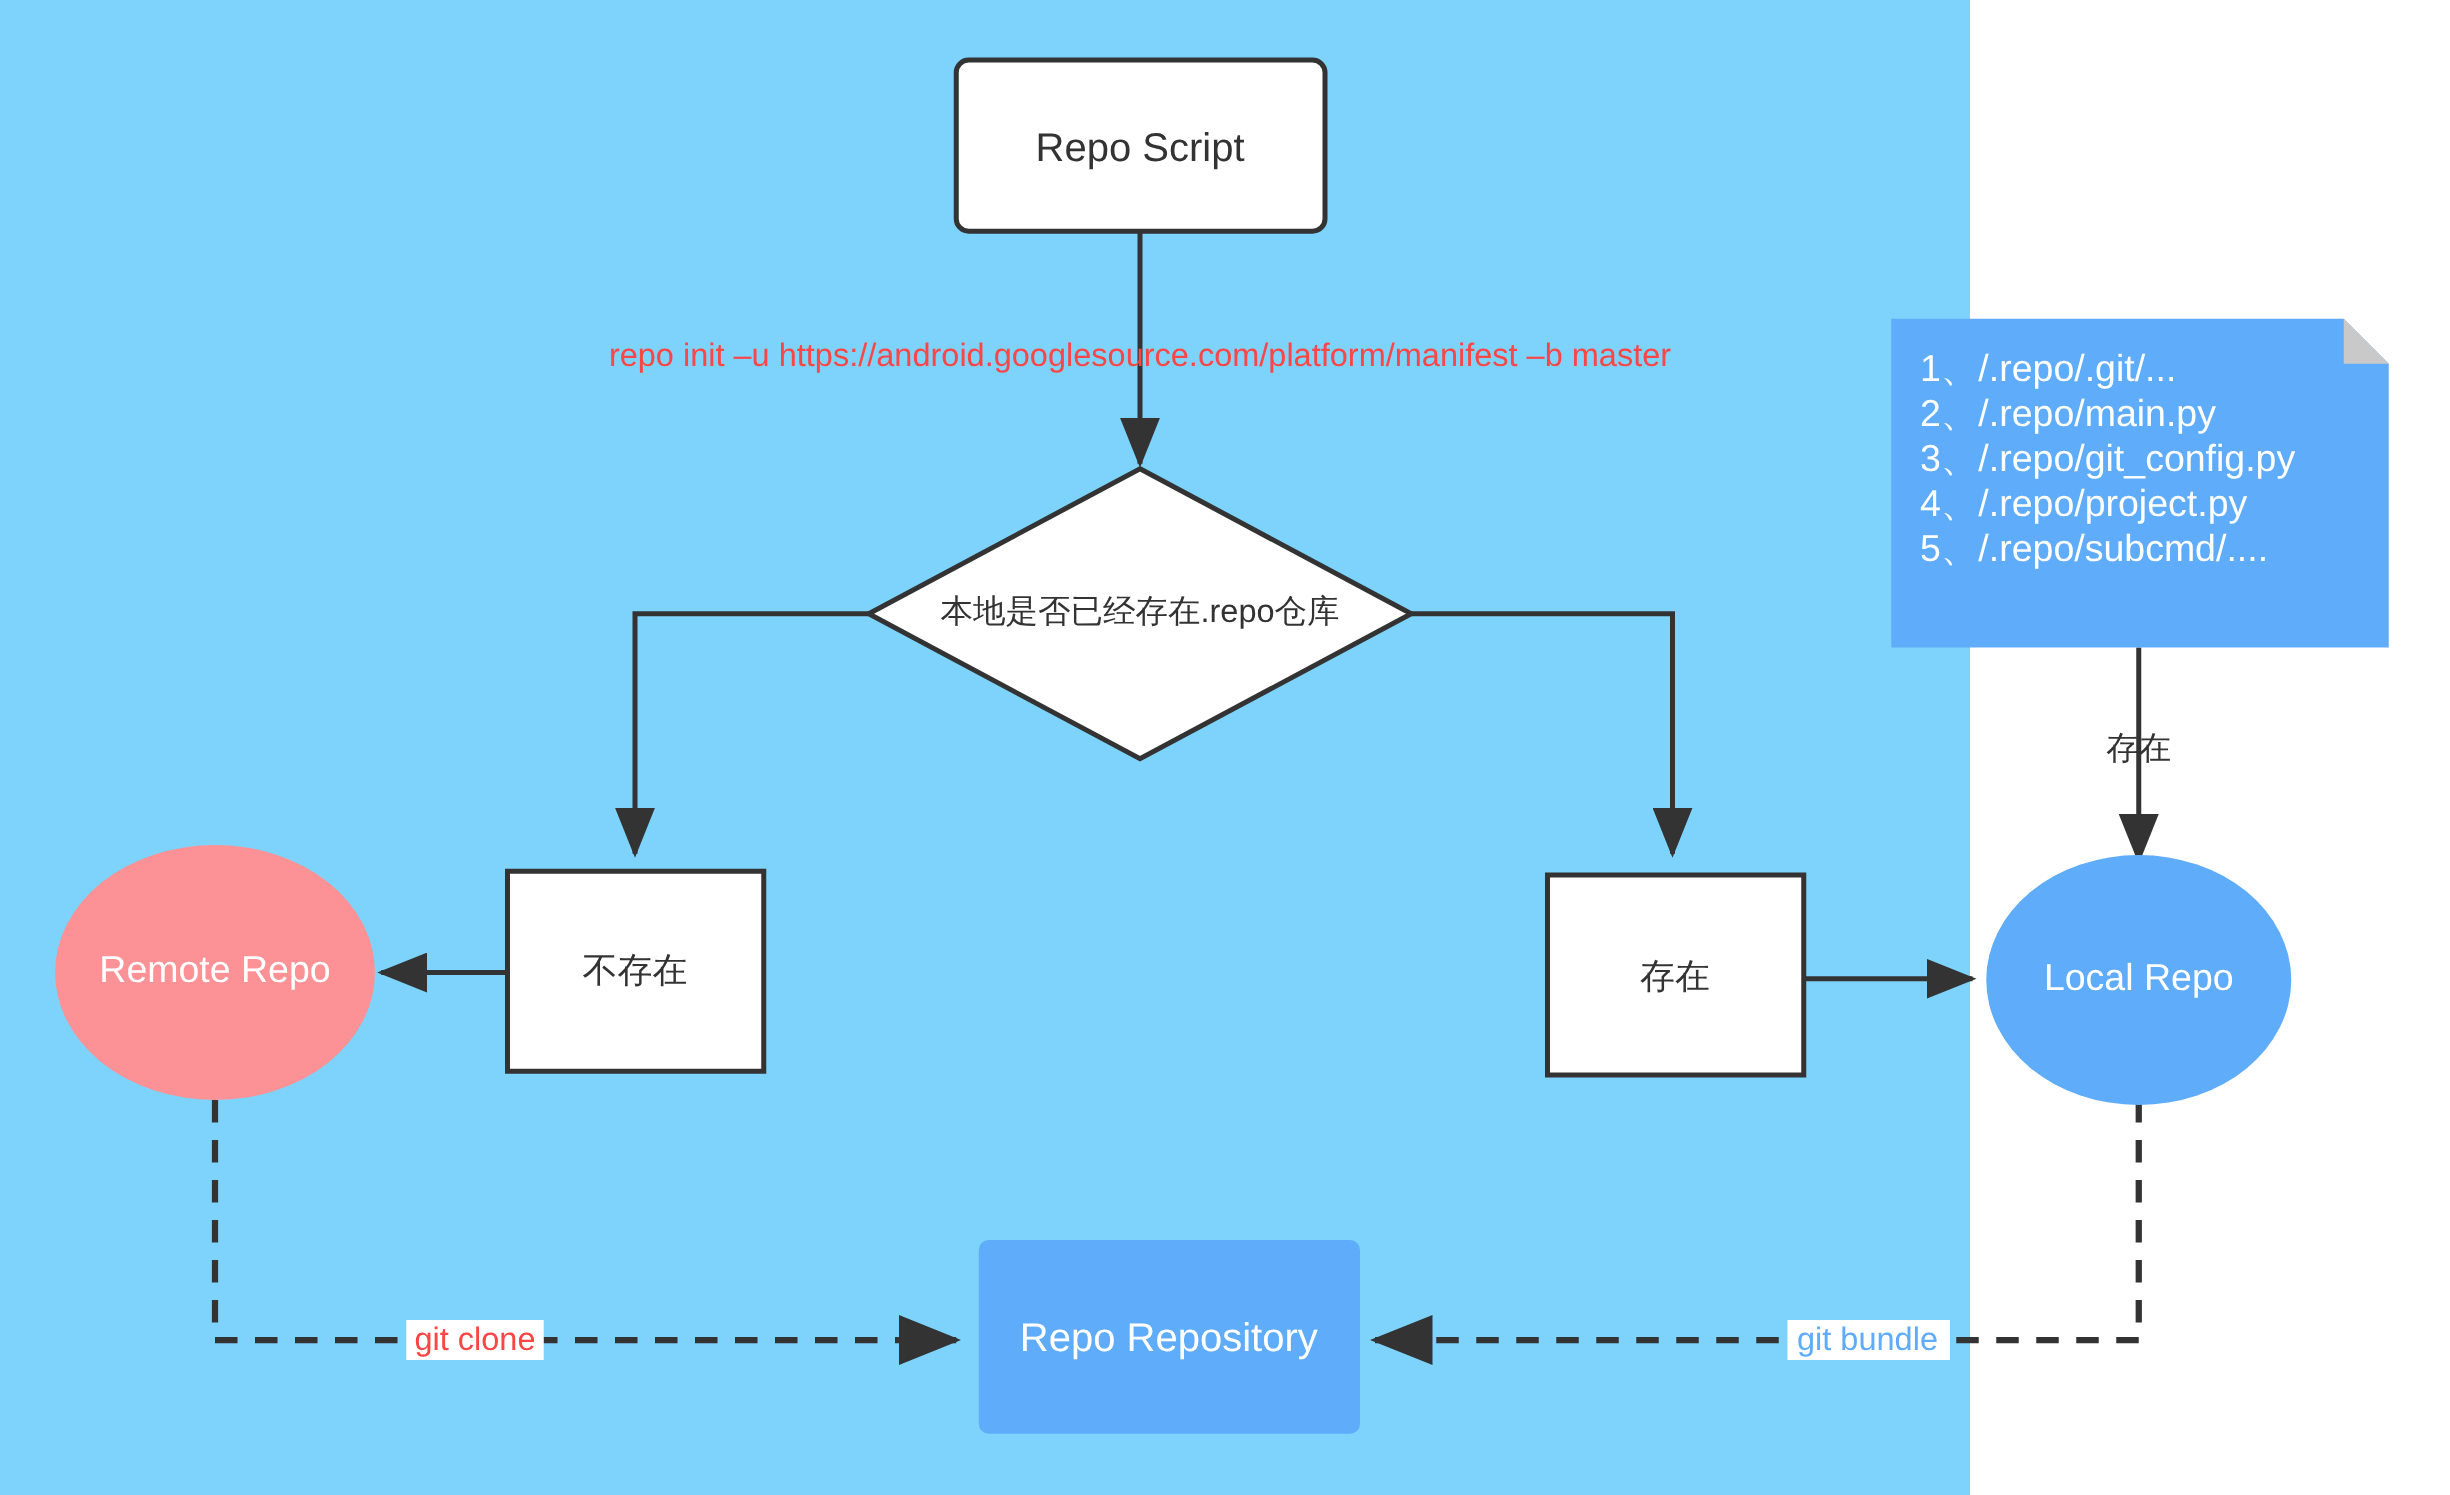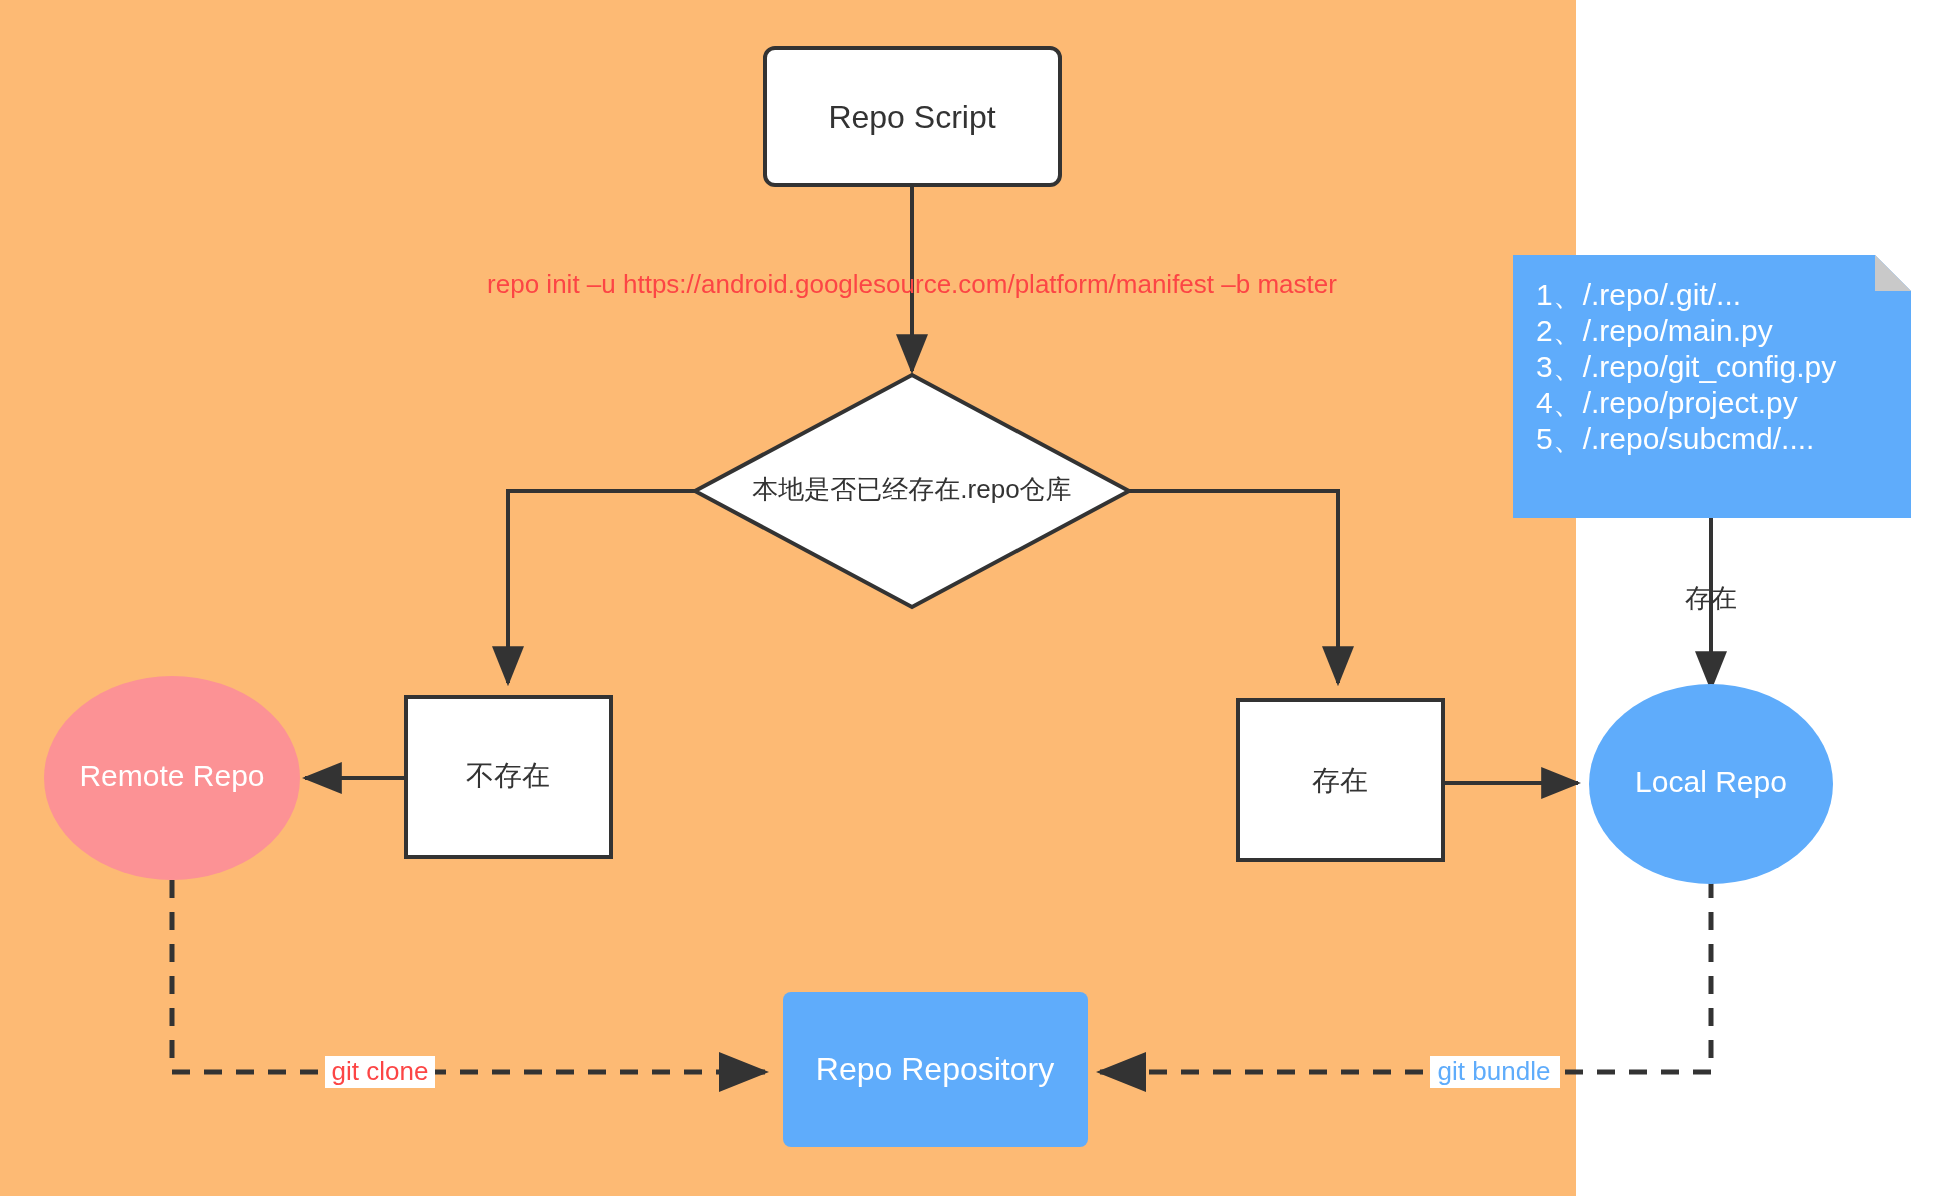--- a/index.html
+++ b/index.html
@@ -10,21 +10,21 @@
   body {
     font-family: "Liberation Sans", "DejaVu Sans", sans-serif;
     width: 1960px;
     height: 1196px;
     overflow: hidden;
   }
   #canvas {
     position: relative;
     width: 1576px;
     height: 1196px;
-    background: #fdba74;
+    background: #7dd3fc;
   }
   svg.diagram {
     position: absolute;
     left: 0;
     top: 0;
     width: 1960px;
     height: 1196px;
   }
   .node-label {
     font-family: "Liberation Sans", "DejaVu Sans", sans-serif;

